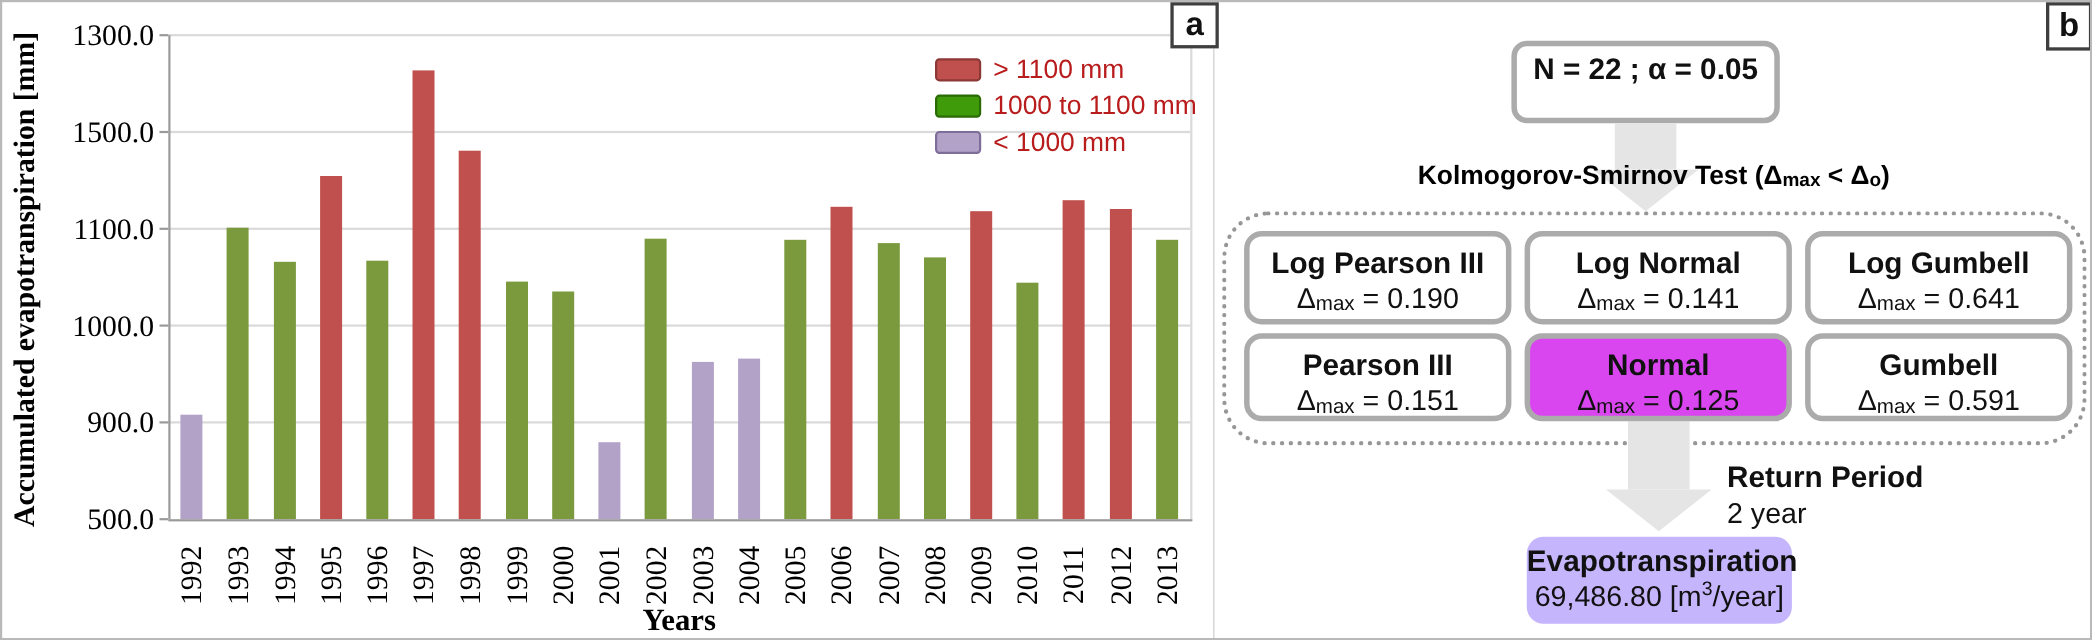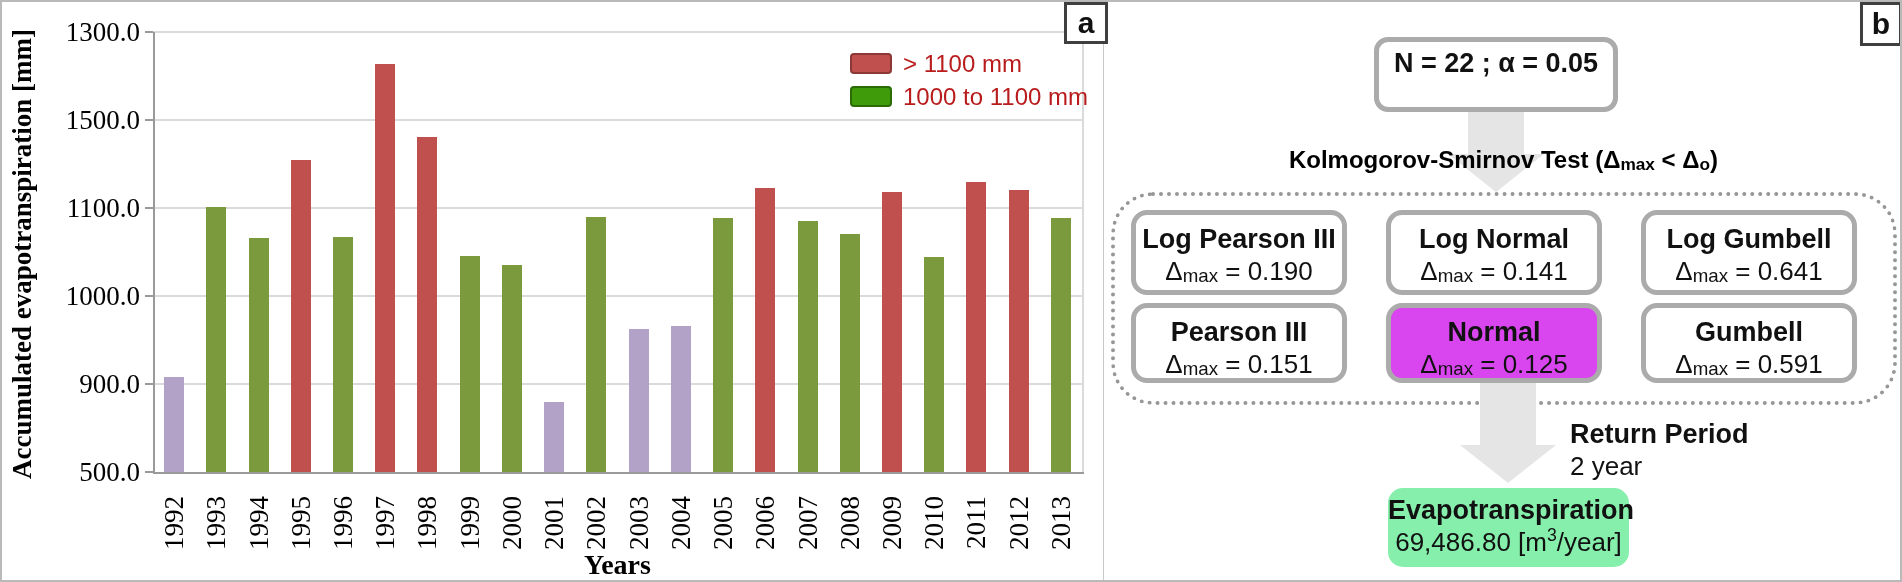--- a/index.html
+++ b/index.html
@@ -39,59 +39,63 @@
   #panel-b{position:absolute;left:1103px;top:0;width:799px;height:582px;border-left:1px solid #c9c9c9;}
   .flow-box{position:absolute;background:#fff;border:5px solid #ababab;border-radius:16px;
             box-sizing:border-box;text-align:center;}
   #start-box{left:270px;top:37px;width:244px;height:75px;border-radius:14px;}
   .start-line1{font-weight:bold;font-size:27px;margin-top:6px;}
   .start-line2{font-size:23px;margin-top:1px;}
   #ks-title{position:absolute;left:0;top:146px;width:799px;text-align:center;z-index:6;
             font-weight:bold;font-size:24px;color:#000000;}
   #dotted-box{position:absolute;left:7px;top:192px;width:786px;height:213px;box-sizing:border-box;
               border:4px dotted #979797;border-radius:42px;z-index:1;}
-  .test-box{width:216px;height:85px;z-index:4;}
+  .test-box{width:243px;height:85px;z-index:4;}
   .test-box.row2{height:80px;}
   .test-box.selected{background:#d946ef;border-color:#ababab;}
   .test-name{font-weight:bold;font-size:27px;margin-top:9px;}
   .test-dmax{font-size:26px;margin-top:1px;}
   sub{font-size:0.72em;vertical-align:-0.12em;line-height:0;}
   sup{font-size:0.68em;vertical-align:super;line-height:0;}
   .arrow{position:absolute;z-index:3;}
   .arrow .shaft{background:#e5e5e5;margin:0 auto;width:56px;}
   .arrow .head{width:0;height:0;border-left:48px solid transparent;border-right:48px solid transparent;
                border-top:38px solid #e5e5e5;}
   #arrow-1{left:344px;top:112px;width:96px;}
   #arrow-1 .shaft{height:42px;}
   #arrow-2{left:356px;top:383px;width:96px;}
   #arrow-2 .shaft{height:62px;}
   #return-period{position:absolute;left:466px;top:419px;z-index:4;}
   #return-period .rp-label{font-weight:bold;font-size:27px;line-height:30px;}
   #return-period .rp-value{font-size:26px;line-height:30px;margin-top:2px;}
   #result-box{position:absolute;left:284px;top:488px;width:241px;height:79px;box-sizing:border-box;
-              background:#86efac;border-radius:15px;text-align:center;z-index:4;}
+              background:#c4b5fd;border-radius:15px;text-align:center;z-index:4;}
   .result-title{font-weight:bold;font-size:27px;margin-top:7px;}
   .result-value{font-size:26px;margin-top:1px;}
 </style>
 </head>
 <body>
 
 <div id="figure">
 
   <div id="panel-a">
     <div id="y-axis-title">Accumulated evapotranspiration [mm]</div>
     <div id="chart-canvas"></div>
     <div id="legend">
         <div class="legend-item">
           <div class="legend-swatch" style="background: rgb(192, 80, 77); border-color: rgb(140, 56, 54);"></div>
           <div class="legend-label">&gt; 1100 mm</div>
         </div>
         <div class="legend-item">
           <div class="legend-swatch" style="background: rgb(63, 155, 10); border-color: rgb(42, 107, 6);"></div>
           <div class="legend-label">1000 to 1100 mm</div>
+        </div>
+        <div class="legend-item">
+          <div class="legend-swatch" style="background: rgb(179, 162, 199); border-color: rgb(124, 110, 153);"></div>
+          <div class="legend-label">&lt; 1000 mm</div>
         </div>
       </div>
     <div id="x-axis-title">Years</div>
     <div id="tag-a" class="panel-tag">a</div>
   <div class="gridline" style="left: 153px; width: 929px; top: 31px;"></div>
       <div class="ytick-mark" style="left: 145px; top: 31px;"></div>
       <div class="ytick-label" style="left: 45px; top: 18px;">1300.0</div>
       <div class="gridline" style="left: 153px; width: 929px; top: 119px;"></div>
       <div class="ytick-mark" style="left: 145px; top: 119px;"></div>
       <div class="ytick-label" style="left: 45px; top: 106px;">1500.0</div>

